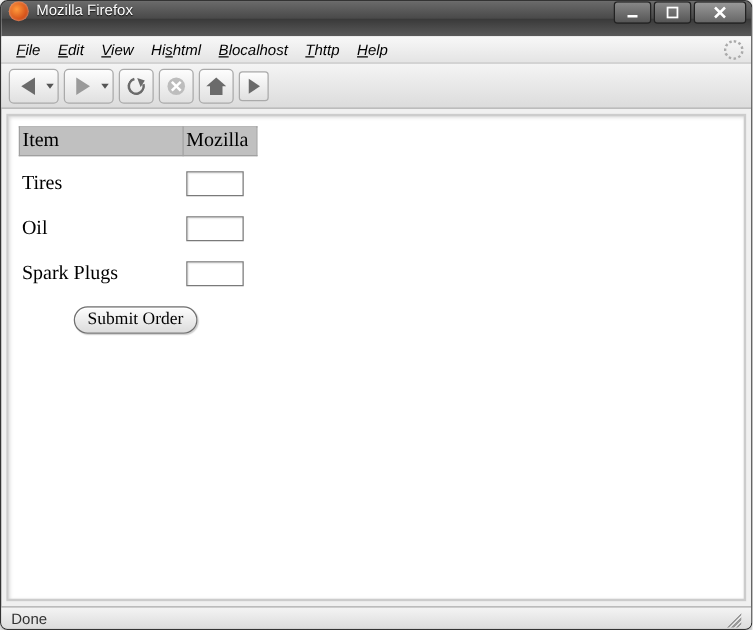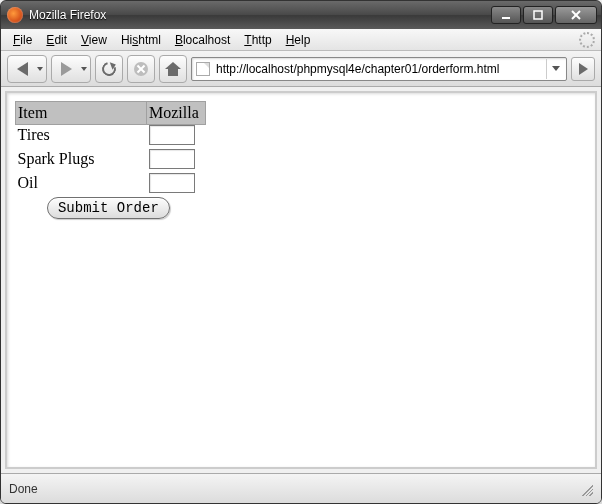--- a/index.html
+++ b/index.html
@@ -21,21 +21,20 @@
     border-radius: 6px;
     box-shadow: 0 2px 8px rgba(0,0,0,0.4);
     display: flex;
     flex-direction: column;
     overflow: hidden;
   }
   .titlebar {
     height: 28px;
     background: linear-gradient(to bottom, #6a6a6a 0%, #4a4a4a 48%, #3a3a3a 52%, #5a5a5a 100%);
     display: flex;
-    align-items: center;
     padding: 0 4px 0 6px;
     color: #fff;
     border-top-left-radius: 5px;
     border-top-right-radius: 5px;
   }
   .titlebar .appicon {
     width: 16px; height: 16px;
     background: radial-gradient(circle at 40% 40%, #ff9a3c 0%, #d6521a 60%, #8a2f09 100%);
     border-radius: 50%;
     margin-right: 6px;
@@ -55,20 +54,21 @@
   }
   .winbtn.close { width: 42px; background: linear-gradient(to bottom, #999, #666); }
   .menubar {
     height: 22px;
     background: linear-gradient(to bottom, #f8f8f8, #e4e4e4);
     border-bottom: 1px solid #bbb;
     display: flex;
     align-items: center;
     padding: 0 6px;
     gap: 2px;
+    font-style: italic;
   }
   .menuitem {
     padding: 2px 6px;
     color: #000;
     font-size: 12px;
     cursor: default;
   }
   .menuitem u { text-decoration: underline; }
   .menubar .throbber {
     margin-left: auto;
@@ -181,42 +181,42 @@
     font-size: 16px;
   }
   table.order th {
     text-align: left;
     background: #c0c0c0;
     font-weight: normal;
     padding: 2px 6px 2px 2px;
     border: 1px solid #a0a0a0;
   }
   table.order td {
-    padding: 0 6px 4px 2px;
+    padding: 12px 6px 4px 2px;
     vertical-align: middle;
   }
   .qtyinput {
     width: 46px; height: 20px;
     border: 1px solid #7a7a7a;
     background: #fff;
     box-shadow: inset 1px 1px 1px rgba(0,0,0,0.1);
     font-family: inherit;
   }
   .submitwrap { text-align: center; padding-top: 4px; }
   .submitbtn {
-    font-family: Liberation Mono, monospace;
+    font-family: Liberation Serif, serif;
     font-size: 14px;
     padding: 2px 10px;
     background: linear-gradient(to bottom, #fdfdfd, #dcdcdc);
     border: 1px solid #707070;
     border-radius: 11px;
     box-shadow: 0 1px 0 #fff inset, 1px 1px 1px rgba(0,0,0,0.2);
   }
   .statusbar {
-    height: 30px;
+    height: 18px;
     background: linear-gradient(to bottom, #f4f4f4, #dcdcdc);
     border-top: 1px solid #aaa;
     display: flex; align-items: center;
     padding: 0 8px;
     font-size: 12px; color: #333;
   }
   .resize-grip {
     margin-left: auto; width: 14px; height: 14px;
     background:
       linear-gradient(135deg, transparent 60%, #999 60%, #999 66%, transparent 66%),
@@ -275,49 +275,42 @@
     </div>
     <div class="tbtn">
       <div class="reload-icon"></div>
     </div>
     <div class="tbtn">
       <div class="stop-icon"></div>
     </div>
     <div class="tbtn">
       <div class="home-icon"></div>
     </div>
-    <div class="urlbar">
-      <div class="pageicon"></div>
-      <input type="text" value="http://localhost/phpmysql4e/chapter01/orderform.html" style="">
-      <div class="dropbtn">
-          <div></div>
-        </div>
-    </div>
     <div class="gobtn">
         <div></div>
       </div>
   </div>
 
   <div class="content">
     <table class="order">
       <tbody>
           <tr>
         <th style="width:131px">Item</th>
         <th>Mozilla</th>
       </tr>
       <tr>
         <td>Tires</td>
         <td><input class="qtyinput" type="text" value="" style=""></td>
       </tr>
       <tr>
+        <td>Oil</td>
+        <td><input class="qtyinput" type="text" value="" style=""></td>
+      </tr>
+      <tr>
         <td>Spark Plugs</td>
-        <td><input class="qtyinput" type="text" value="" style=""></td>
-      </tr>
-      <tr>
-        <td>Oil</td>
         <td><input class="qtyinput" type="text" value="" style=""></td>
       </tr>
       <tr>
         <td colspan="2" class="submitwrap">
           <button class="submitbtn">Submit Order</button>
         </td>
       </tr>
     </tbody>
       </table>
   </div>

